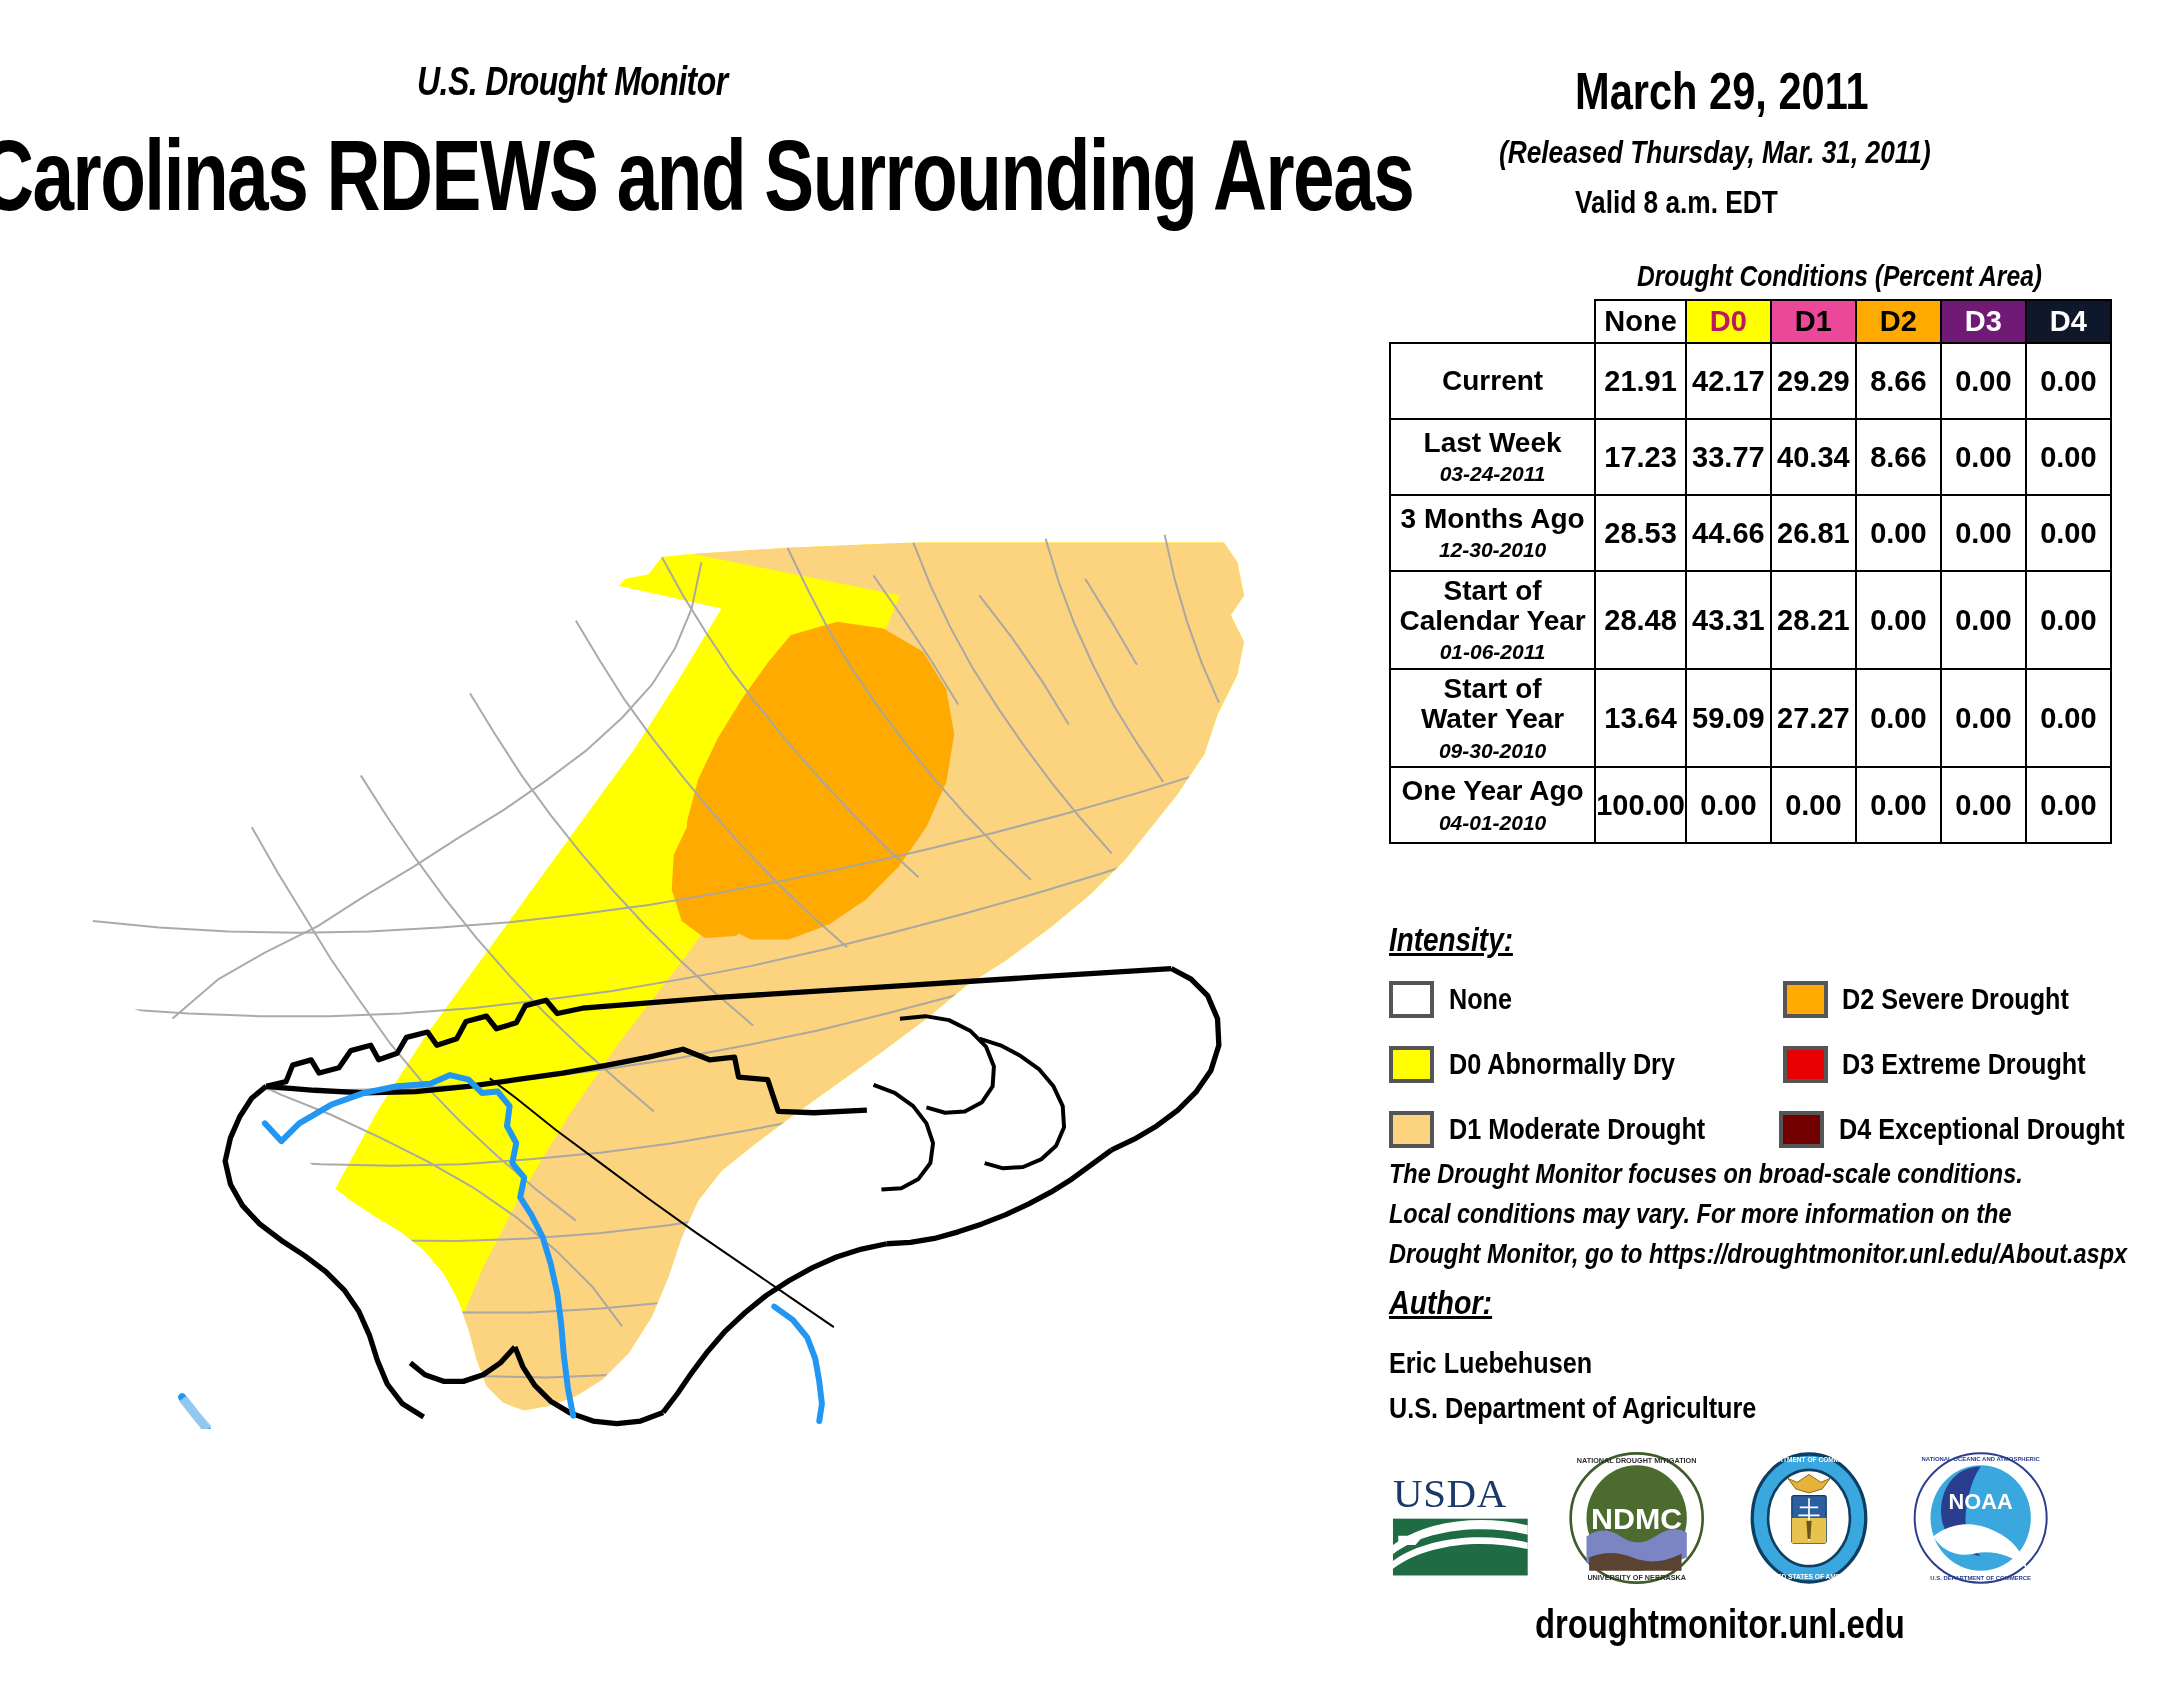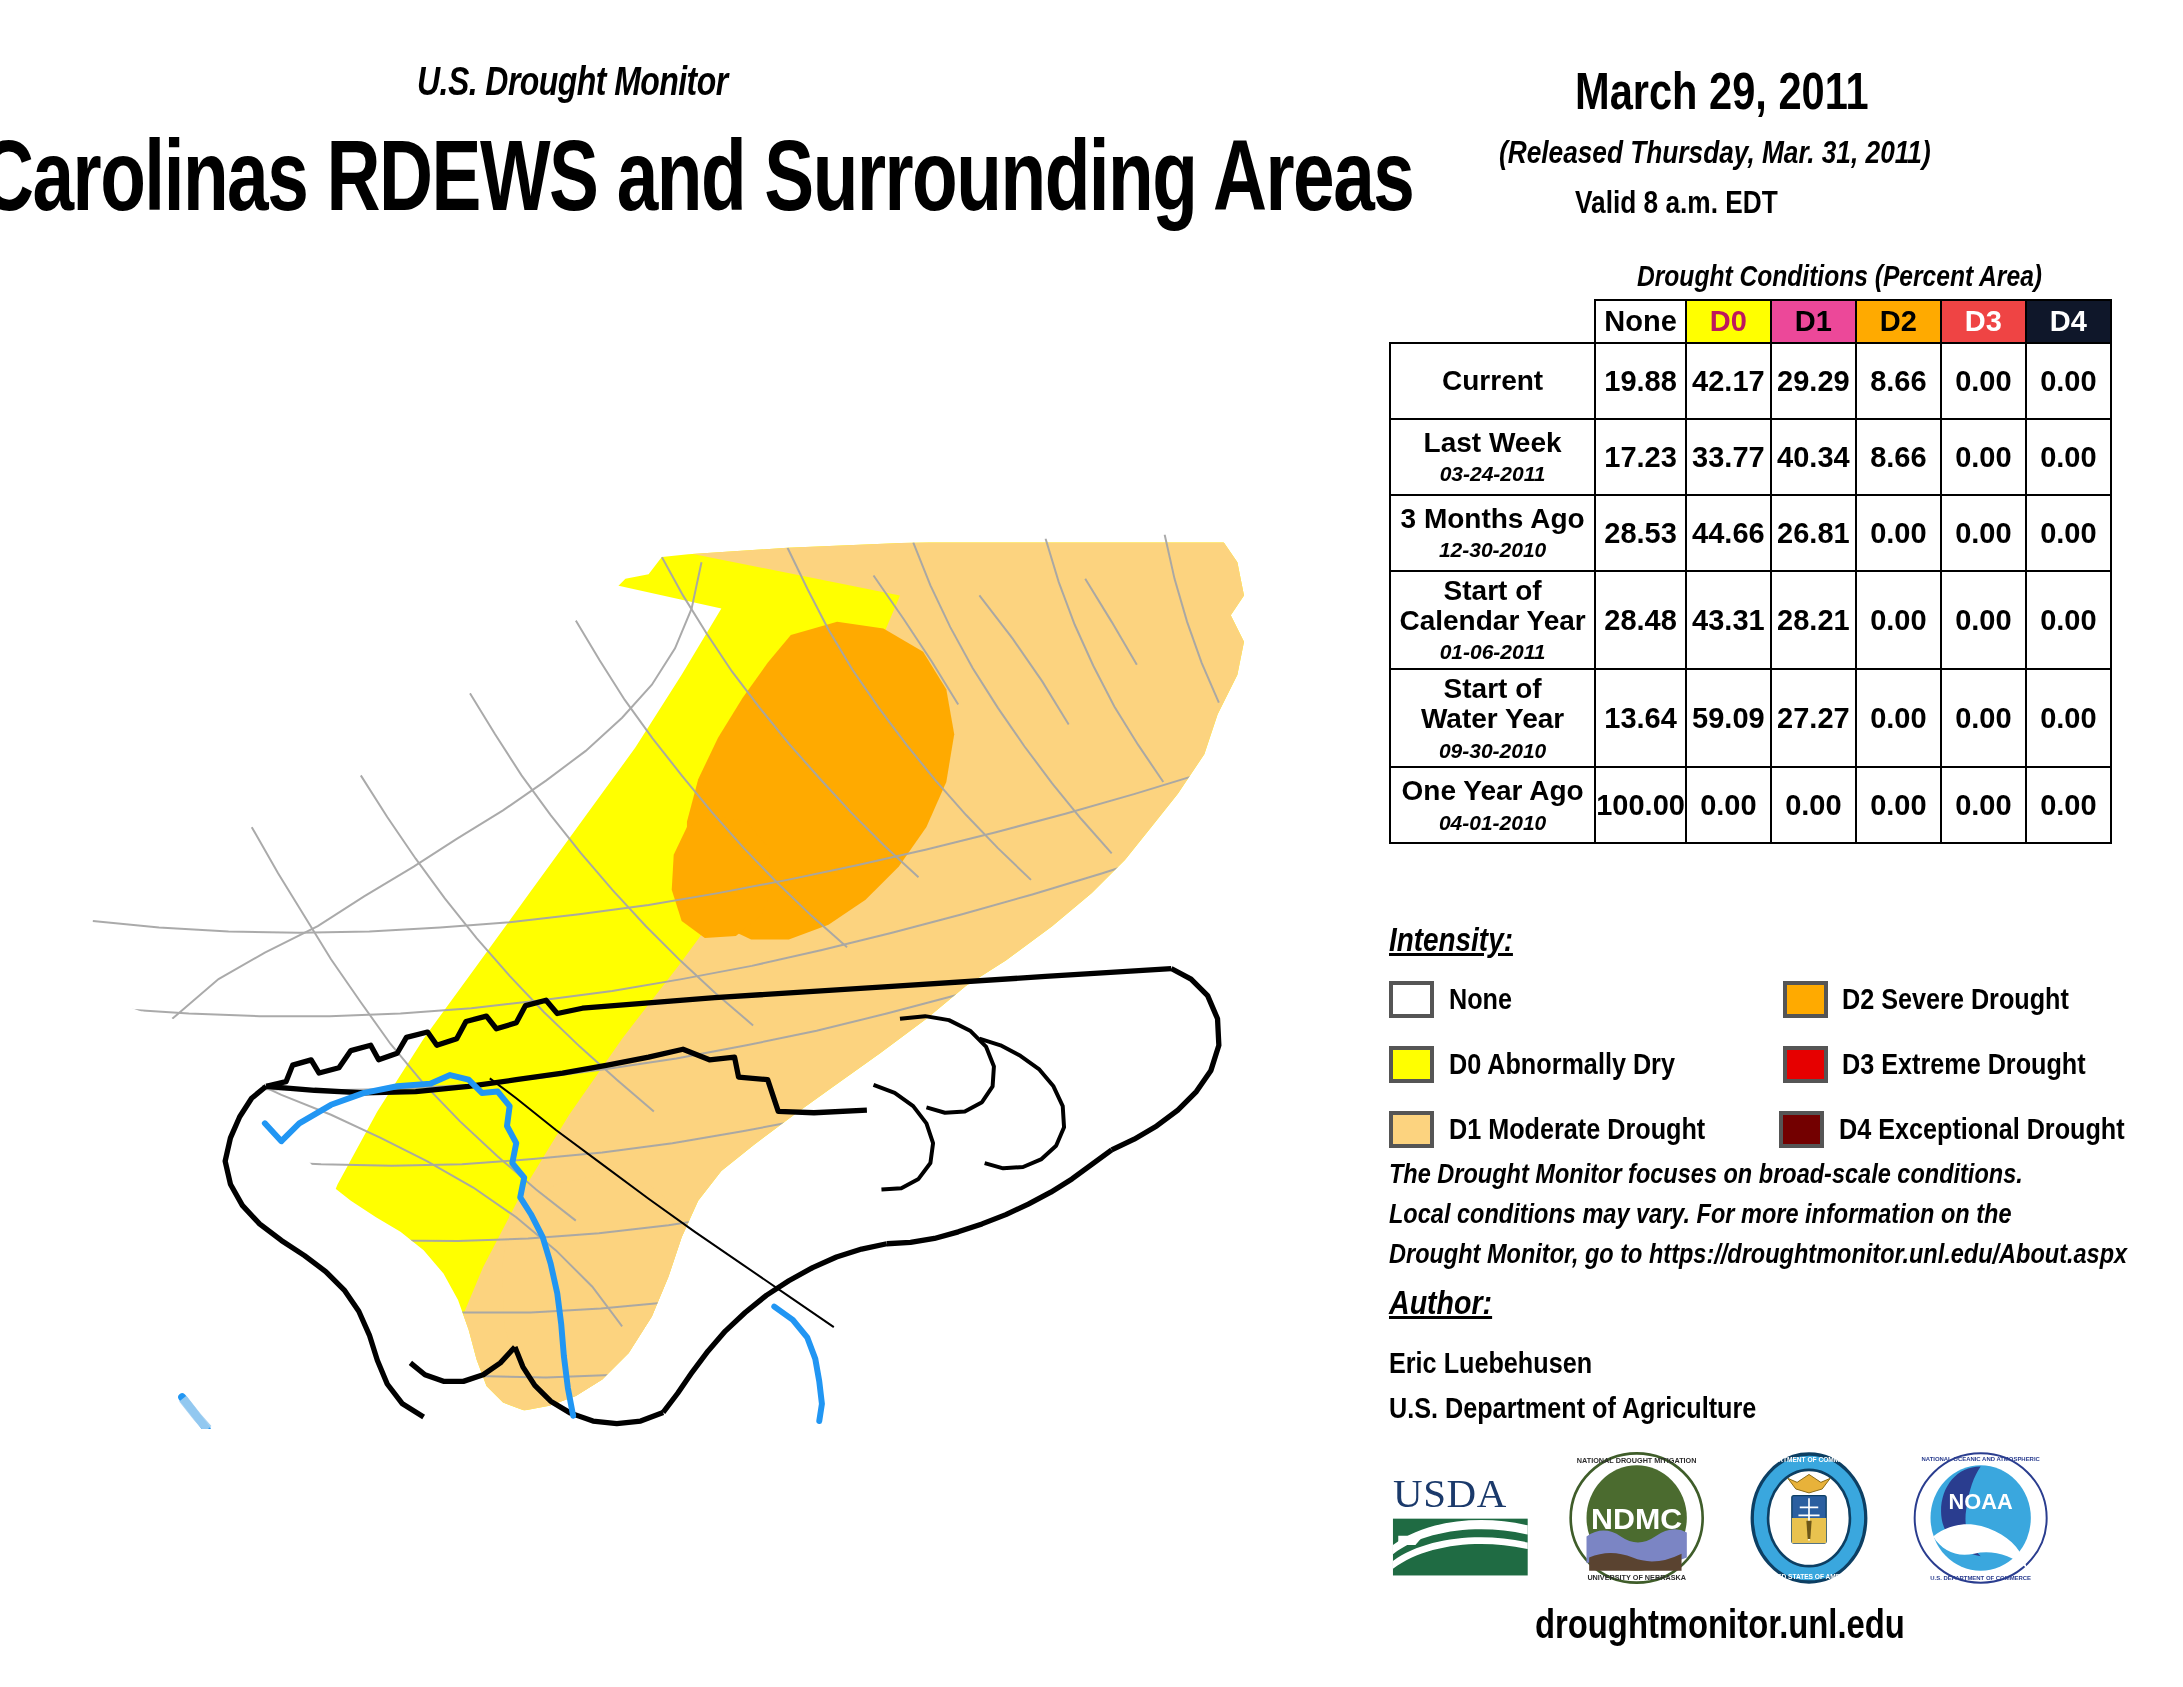--- a/index.html
+++ b/index.html
@@ -28,21 +28,21 @@
                           font-weight:bold;font-size:26.5px;padding:0;}
   #dmtable .hcell{height:41px;width:83px;font-size:29px;}
   #dmtable .lbl{width:198px;font-size:28px;line-height:1.08;padding:4px 2.6px;}
   #dmtable .lbl .sub{display:block;font-size:21px;font-style:italic;font-weight:bold;margin-top:5px;}
   #dmtable .val{width:83px;height:74px;font-size:29px;font-weight:bold;}
   #dmtable .nb{border:none;}
   .hNone{background:#fff;color:#000;}
   .hD0{background:#ffff00;color:#be185d;}
   .hD1{background:#ec4899;color:#000;}
   .hD2{background:#ffaa00;color:#000;}
-  .hD3{background:#ef4444;color:#fff;}
+  .hD3{background:#701a75;color:#fff;}
   .hD4{background:#0f172a;color:#fff;}
 
   
   #intensity{left:1389px;top:920px;font-size:34px;font-weight:bold;font-style:italic;
              text-decoration:underline;transform:scaleX(.82);transform-origin:left center;}
   .lgrid{position:absolute;left:1389px;top:973px;width:787px;}
   .lrow{display:flex;align-items:center;height:52px;margin-bottom:13.2px;}
   .lcol{display:flex;align-items:center;width:397px;}
   .sw{width:45px;height:37px;border:4px solid #555;box-sizing:border-box;margin-right:14.6px;flex:none;}
   .ltxt{font-size:30px;font-weight:bold;transform:scaleX(.84);transform-origin:left center;white-space:nowrap;}
@@ -209,21 +209,21 @@
       <th class="hcell hD2">D2</th>
       <th class="hcell hD3">D3</th>
       <th class="hcell hD4">D4</th>
     </tr>
   </thead>
   <tbody>
     <tr>
       <td class="lbl">
         <span>Current</span>
       </td>
-      <td class="val">19.88</td>
+      <td class="val">21.91</td>
       <td class="val">42.17</td>
       <td class="val">29.29</td>
       <td class="val">8.66</td>
       <td class="val">0.00</td>
       <td class="val">0.00</td>
     </tr>
     <tr>
       <td class="lbl">
         <span>Last Week</span>
         <span class="sub">03-24-2011</span>

